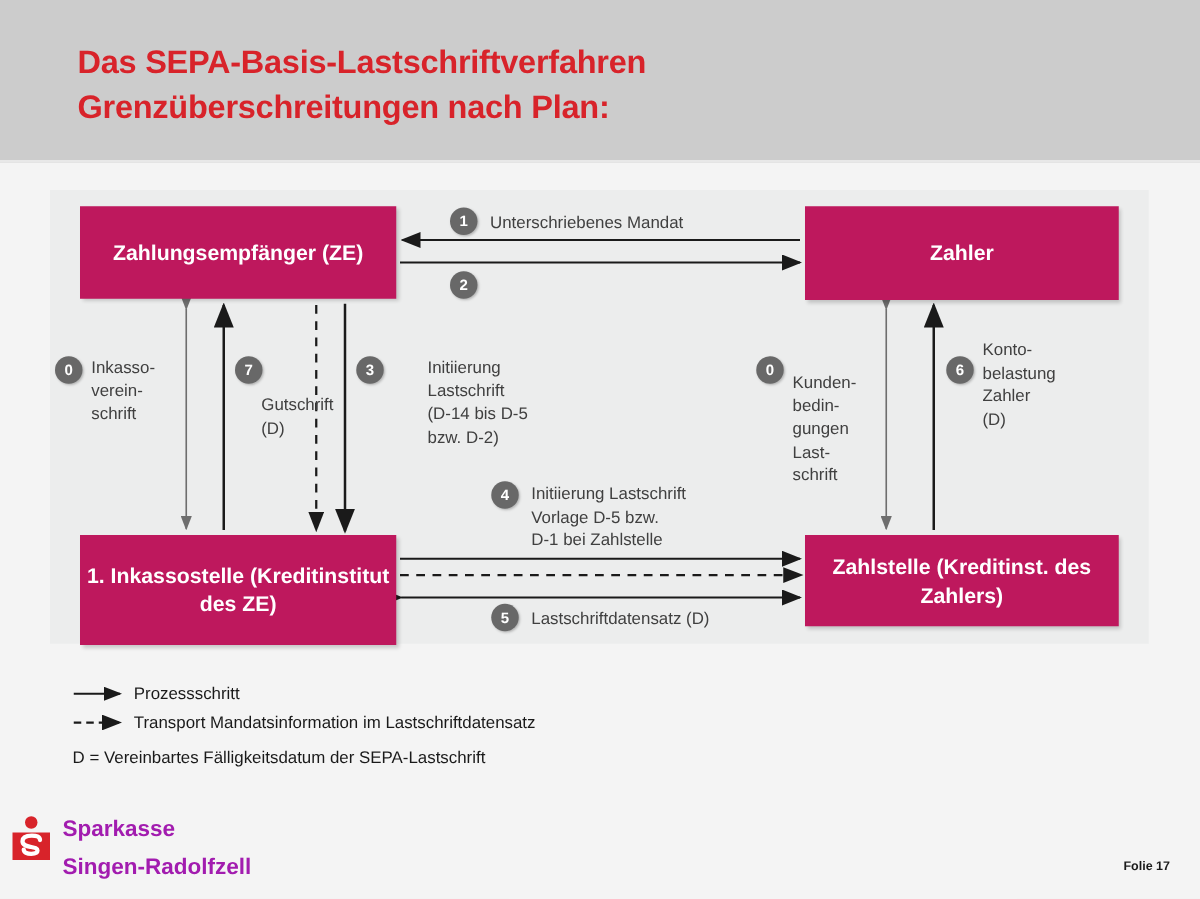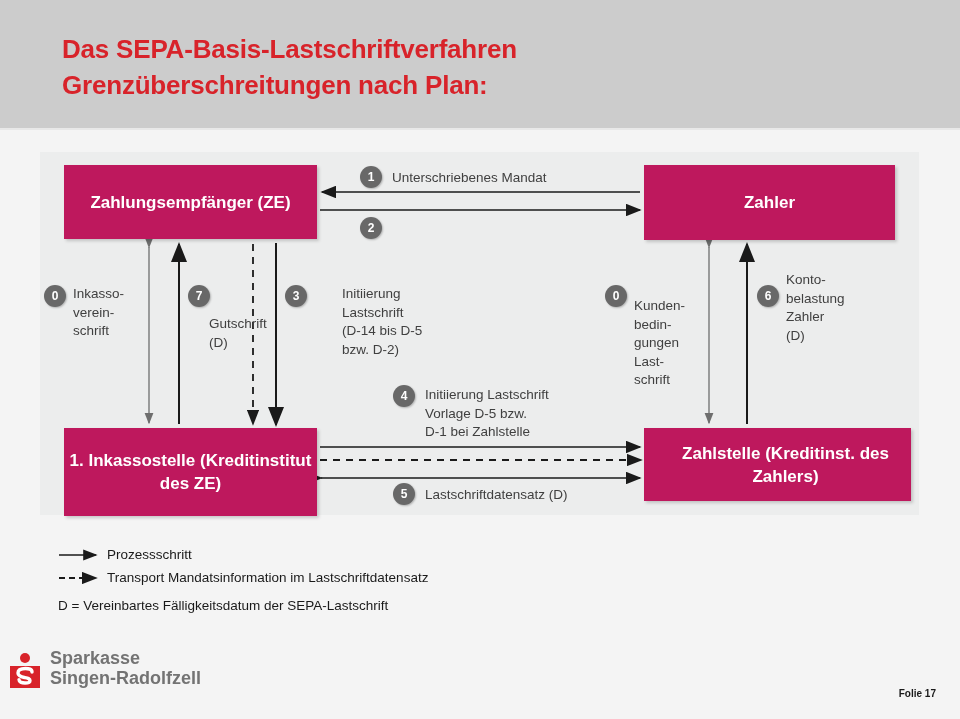--- a/index.html
+++ b/index.html
@@ -63,21 +63,21 @@
     justify-content: center;
     text-align: center;
     font-size: 17px;
     font-weight: bold;
     line-height: 23px;
     box-shadow: 2px 2px 3px rgba(0,0,0,0.18);
   }
   #box-ze    { left: 24px;  top: 13px;  width: 253px; height: 74px; }
   #box-zahler{ left: 604px; top: 13px;  width: 251px; height: 75px; }
   #box-inkasso { left: 24px; top: 276px; width: 253px; height: 88px; }
-  #box-zahlstelle { left: 604px; top: 276px; width: 251px; height: 73px; padding-left: 16px; }
+  #box-zahlstelle { left: 604px; top: 276px; width: 251px; height: 73px; }
 
   
   .dtext {
     position: absolute;
     font-size: 13.5px;
     line-height: 18.5px;
     color: #404040;
     white-space: pre-line;
   }
   .dtext.nowrap { white-space: nowrap; }
@@ -141,24 +141,24 @@
     align-items: flex-start;
   }
   #logo-mark {
     width: 36px;
     height: 40px;
     position: relative;
     flex: 0 0 36px;
     margin-top: 4px;
   }
   #logo-text {
-    color: #737373;
+    color: #a21caf;
     font-size: 18px;
     font-weight: bold;
-    line-height: 20px;
+    line-height: 30px;
     margin-left: 6px;
     white-space: pre-line;
   }
   #folie {
     position: absolute;
     right: 24px;
     bottom: 20px;
     font-size: 10px;
     color: #1a1a1a;
     font-weight: bold;

